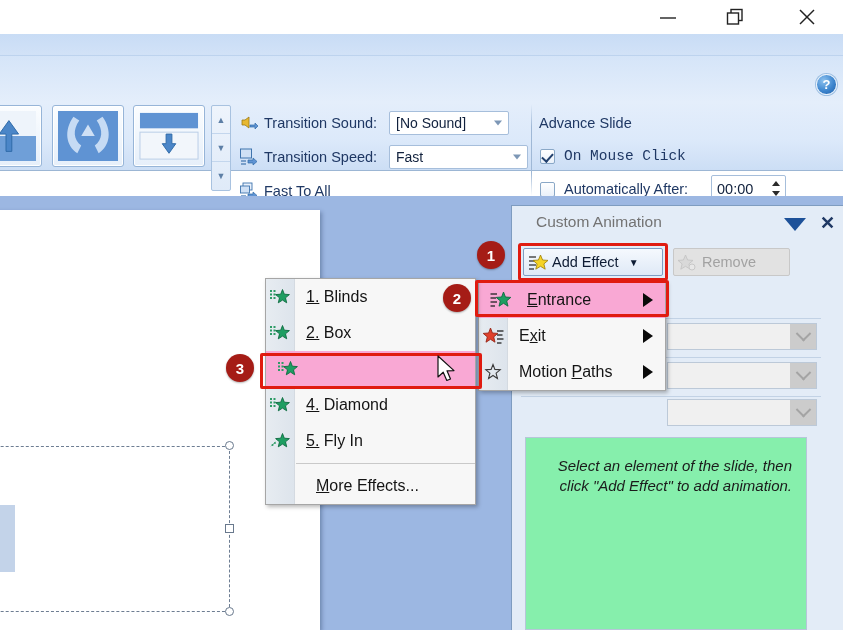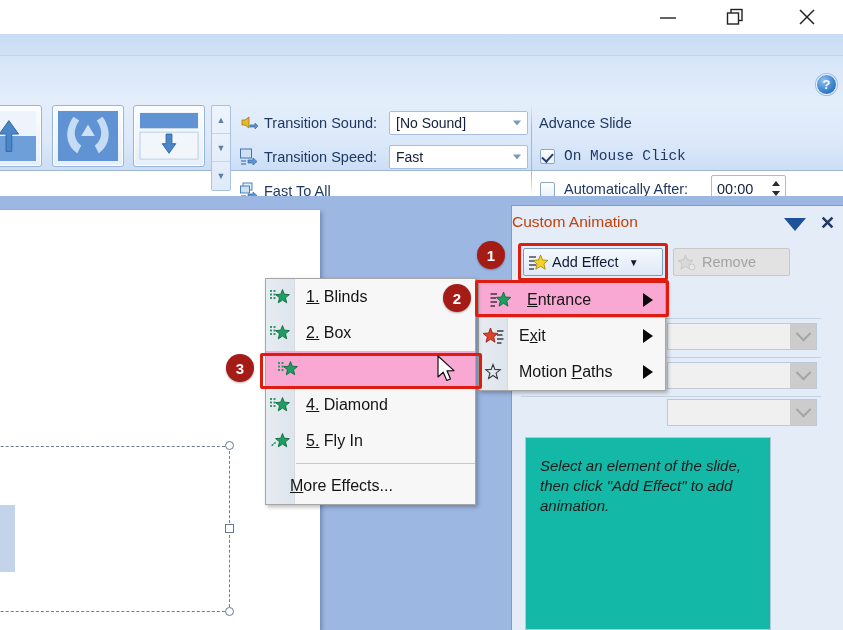--- a/index.html
+++ b/index.html
@@ -179,22 +179,22 @@
   .pane {
     position: absolute; left: 511px; top: 205px; width: 332px; height: 425px;
     background: #e3ecf7;
     border-left: 1px solid #7e9cc0;
     border-top: 1px solid #7e9cc0;
   }
   .pane-header {
     position: absolute; left: 0; top: 0; width: 332px; height: 34px;
   }
   .pane-title {
-    position: absolute; left: 0; top: 7px;
-    font-size: 15.5px; color: #c2410c;
+    position: absolute; left: 24px; top: 7px;
+    font-size: 15.5px; color: #737373;
   }
   .pane-dd {
     position: absolute; left: 272px; top: 12px;
     width: 0; height: 0;
     border-left: 11px solid transparent; border-right: 11px solid transparent;
     border-top: 13px solid #1d5199;
   }
   .pane-close {
     position: absolute; left: 308px; top: 8px;
     font-size: 18px; color: #1f3864; font-weight: bold; line-height: 18px;
@@ -236,24 +236,24 @@
   .pane-select .chev::after {
     content: ""; width: 9px; height: 9px;
     border: solid #a4a4a4; border-width: 0 2px 2px 0;
     transform: rotate(45deg) translate(-2px,-2px);
   }
   .pane-sep {
     position: absolute; left: 521px; width: 300px; height: 1px;
     background: #c2d2e5;
   }
   .pane-info {
-    position: absolute; left: 525px; top: 437px; width: 246px; height: 193px;
-    background: #14b8a6; border: 1px solid #b6c6d9;
+    position: absolute; left: 525px; top: 437px; width: 282px; height: 193px;
+    background: #86efac; border: 1px solid #b6c6d9;
     padding: 18px 14px 0 14px;
-    text-align: left;
+    text-align: right;
     font-style: italic; font-size: 15px; color: #1b1b1b; line-height: 20px;
   }
 
   
   .menu {
     position: absolute;
     background: #f7f7f7;
     border: 1px solid #a6a6a6;
     box-shadow: 2px 2px 4px rgba(0,0,0,0.28);
     z-index: 30;
@@ -277,21 +277,21 @@
   }
   .mi .mi-label { padding-left: 12px; white-space: nowrap; }
   .mi .mi-arrow {
     position: absolute; right: 12px; top: 50%; transform: translateY(-50%);
     width: 0; height: 0;
     border-top: 7px solid transparent; border-bottom: 7px solid transparent;
     border-left: 10px solid #0a0a0a;
   }
   .mi.selected { background: #f9a8d4; padding-left: 8px; }
   .mi-sep { position: relative; height: 1px; margin: 4px 0 4px 30px; background: #c9c9c9; z-index: 2; }
-  .mi-noicon { padding-left: 24px; }
+  .mi-noicon { padding-left: 50px; }
   .u { text-decoration: underline; }
 
   .hl-box {
     position: absolute; border: 3px solid #e01b10; z-index: 41; pointer-events: none; border-radius: 2px;
   }
   .hl-entrance { left: 475px; top: 280px; width: 194px; height: 37px; }
   .hl-checker  { left: 260px; top: 353px; width: 222px; height: 36px; }
 
   
   .badge {
@@ -383,21 +383,21 @@
 
     <div class="rb-row" style="left:239px; top:79px;">
       <span class="rb-icon">
         <svg width="19" height="19" viewBox="0 0 19 19">
           <path d="M3 7 h3 l4-3 v11 l-4-3 H3 Z" fill="#e8b830" stroke="#9c7a12" stroke-width="0.8"></path>
           <path d="M11 12 h5 v-2 l3 3 -3 3 v-2 h-5 Z" fill="#5f93d3" stroke="#2f6aa8" stroke-width="0.7"></path>
         </svg>
       </span>
       <span class="rb-label">Transition Sound:</span>
     </div>
-    <div class="rb-combo" style="left:389px; top:77px; width:139px;">
+    <div class="rb-combo" style="left:389px; top:77px; width:120px;">
       <span>[No Sound]</span>
       <span class="arrow"></span>
     </div>
 
     <div class="rb-row" style="left:239px; top:113px;">
       <span class="rb-icon">
         <svg width="19" height="19" viewBox="0 0 19 19">
           <rect x="1.5" y="2" width="11" height="9" fill="#cfe0f5" stroke="#3f74ae" stroke-width="1"></rect>
           <path d="M9 13 h5 v-2 l4 3.5 -4 3.5 v-2 H9 Z" fill="#5f93d3" stroke="#2f6aa8" stroke-width="0.7"></path>
           <line x1="2" y1="14" x2="7" y2="14" stroke="#3f74ae" stroke-width="1.2"></line>

